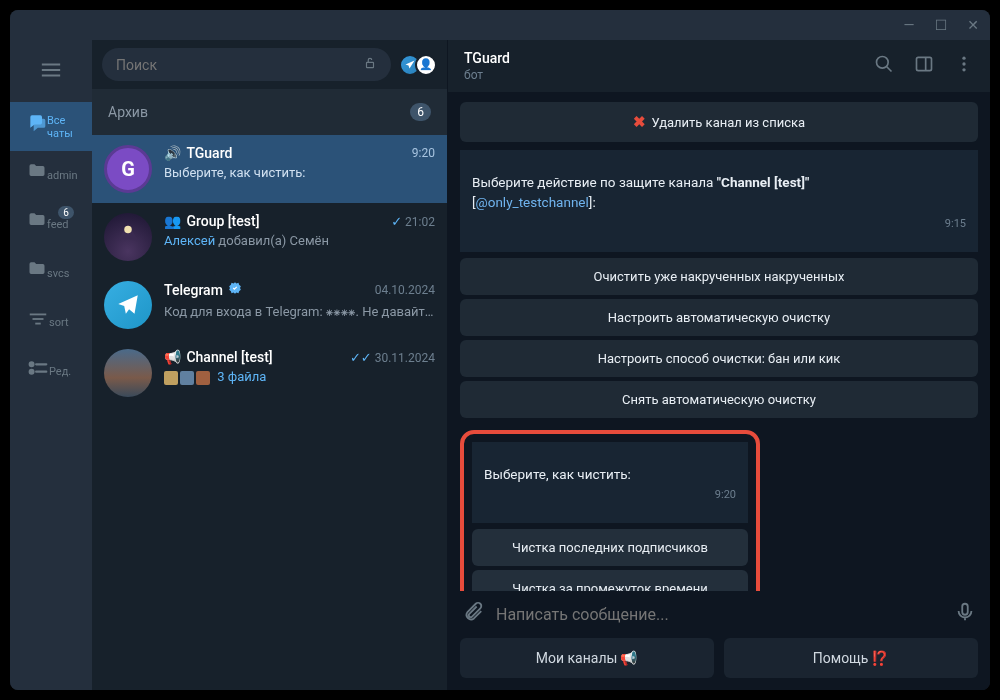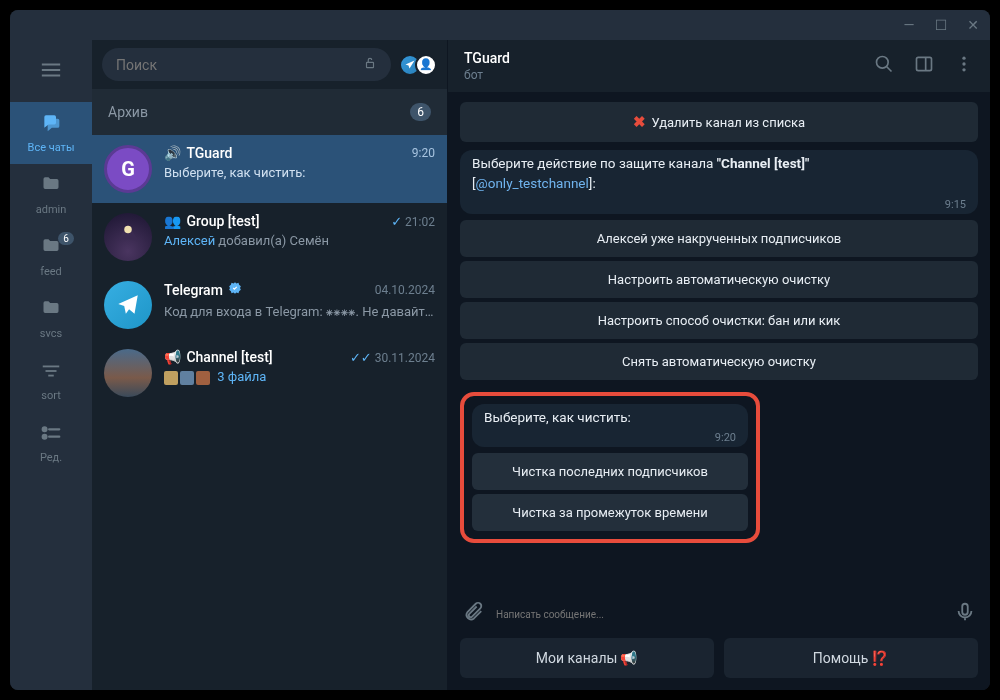--- a/index.html
+++ b/index.html
@@ -4,21 +4,21 @@
 <style>
 * { margin: 0; padding: 0; box-sizing: border-box; font-family: -apple-system, BlinkMacSystemFont, "Segoe UI", Roboto, sans-serif; }
 body { background: #000; display: flex; align-items: center; justify-content: center; height: 700px; width: 1000px; overflow: hidden; }
 .window { width: 980px; height: 680px; background: #17212b; border-radius: 8px; display: flex; flex-direction: column; overflow: hidden; }
 .titlebar { height: 30px; background: #242f3d; display: flex; justify-content: flex-end; align-items: center; padding-right: 10px; gap: 18px; }
 .titlebar .win-btn { color: #6a7883; font-size: 14px; cursor: pointer; width: 14px; height: 14px; display: flex; align-items: center; justify-content: center; }
 .app-body { flex: 1; display: flex; overflow: hidden; }
 .folders { width: 82px; background: #242f3d; display: flex; flex-direction: column; align-items: center; padding-top: 10px; }
 .hamburger { color: #6a7883; font-size: 20px; padding: 10px 0 18px 0; cursor: pointer; }
 .hamburger svg { width: 22px; height: 18px; }
-.folder { width: 100%; display: flex; flex-direction: column; align-items: center; padding: 10px 17px; color: #6a7883; font-size: 11px; cursor: pointer; position: relative; }
+.folder { width: 100%; display: flex; flex-direction: row; align-items: center; padding: 10px 17px; color: #6a7883; font-size: 11px; cursor: pointer; position: relative; }
 .folder.active { background: #2b5278; color: #5eb5f7; border-radius: 0; }
 .folder .icon { font-size: 22px; margin-bottom: 4px; }
 .folder .badge { position: absolute; top: 6px; right: 18px; background: #3e546a; color: #fff; font-size: 10px; border-radius: 9px; padding: 1px 5px; min-width: 16px; text-align: center; }
 .chats { width: 356px; background: #17212b; display: flex; flex-direction: column; border-right: 1px solid #0e1621; }
 .search-row { padding: 8px 10px; display: flex; align-items: center; gap: 8px; background: #17212b; }
 .search-box { flex: 1; background: #242f3d; border-radius: 18px; padding: 8px 14px; display: flex; align-items: center; gap: 10px; }
 .search-box input { flex: 1; background: transparent; border: none; outline: none; color: #6a7883; font-size: 14px; }
 .search-box .lock { color: #6a7883; font-size: 14px; }
 .premium-icons { display: flex; gap: -4px; }
 .premium-icons .circ { width: 22px; height: 22px; border-radius: 50%; display: inline-block; }
@@ -39,34 +39,34 @@
 .chat-item .verified { color: #5eb5f7; font-size: 13px; }
 .thumbs { display: inline-flex; gap: 2px; margin-right: 4px; vertical-align: middle; }
 .thumbs .t { width: 14px; height: 14px; border-radius: 2px; display: inline-block; }
 .conversation { flex: 1; background: #0e1621; display: flex; flex-direction: column; overflow: hidden; }
 .conv-header { background: #17212b; padding: 10px 16px; display: flex; align-items: center; justify-content: space-between; }
 .conv-header .title { color: #fff; font-size: 14px; font-weight: 500; }
 .conv-header .subtitle { color: #6d7f8f; font-size: 12px; margin-top: 2px; }
 .conv-header .actions { display: flex; gap: 20px; color: #6a7883; font-size: 18px; }
 .conv-header .actions span { cursor: pointer; }
 .messages { flex: 1; overflow-y: auto; padding: 10px 12px; display: flex; flex-direction: column; gap: 8px; }
-.msg-group { background: #182533; border-radius: 12px; padding: 3px 12px; max-width: 520px; position: relative; }
+.msg-group { background: #182533; border-radius: 0; padding: 22px 12px; max-width: 520px; position: relative; }
 .msg-text { color: #e8eef4; font-size: 13.5px; line-height: 1.5; }
 .msg-text .link { color: #70b4ef; }
 .msg-time { color: #6d7f8f; font-size: 11px; text-align: right; margin-top: 4px; }
 .inline-btns { display: flex; flex-direction: column; gap: 4px; margin-top: 6px; }
 .inline-btn { background: #232f3b; color: #e8eef4; font-size: 13px; padding: 11px 8px; text-align: center; border-radius: 6px; cursor: pointer; border: none; width: 100%; }
 .inline-btn.wide { background: #1f2a35; }
 .del-btn { display: flex; align-items: center; justify-content: center; gap: 6px; }
 .del-btn .x { color: #e74c3c; font-weight: bold; font-size: 15px; }
 .highlighted { border: 4px solid #e74c3c; border-radius: 14px; padding: 8px; margin-top: 4px; max-width: 300px; }
 .highlighted .msg-group { width: 100%; max-width: none; }
 .input-area { padding: 10px 14px; display: flex; align-items: center; gap: 12px; }
 .attach { color: #6a7883; font-size: 20px; cursor: pointer; }
-.msg-input { flex: 1; background: transparent; border: none; outline: none; color: #6a7883; font-size: 10px; }
+.msg-input { flex: 1; background: transparent; border: none; outline: none; color: #6a7883; font-size: 16px; }
 .mic { color: #6a7883; font-size: 20px; cursor: pointer; }
 .bottom-btns { display: flex; gap: 10px; padding: 0 12px 12px 12px; }
 .bottom-btn { flex: 1; background: #1a2430; color: #d0d8e0; font-size: 14px; padding: 12px; text-align: right; border-radius: 6px; cursor: pointer; border: none; display: flex; align-items: center; justify-content: center; gap: 6px; }
 .edit-icon svg, .sort-icon svg { width: 22px; height: 18px; }
 .svg-icon { width: 20px; height: 20px; fill: currentColor; }
 </style>
 </head>
 <body>
 
 <div class="window">
@@ -272,21 +272,21 @@
 
         <div style="width:100%;max-width:520px;">
           <div class="msg-group" style="margin-bottom:4px;">
             <div class="msg-text">
               <span>Выберите действие по защите канала </span><b>"Channel [test]"</b><br>
               [<span class="link">@only_testchannel</span>]:
             </div>
             <div class="msg-time">9:15</div>
           </div>
           <div class="inline-btns">
-            <button class="inline-btn wide">Алексей уже накрученных подписчиков</button>
+            <button class="inline-btn wide">Очистить уже накрученных накрученных</button>
             <button class="inline-btn wide">Настроить автоматическую очистку</button>
             <button class="inline-btn wide">Настроить способ очистки: бан или кик</button>
             <button class="inline-btn wide">Снять автоматическую очистку</button>
           </div>
         </div>
 
         <div class="highlighted">
           <div class="msg-group" style="margin-bottom:6px;">
             <div class="msg-text">Выберите, как чистить:</div>
             <div class="msg-time">9:20</div>

